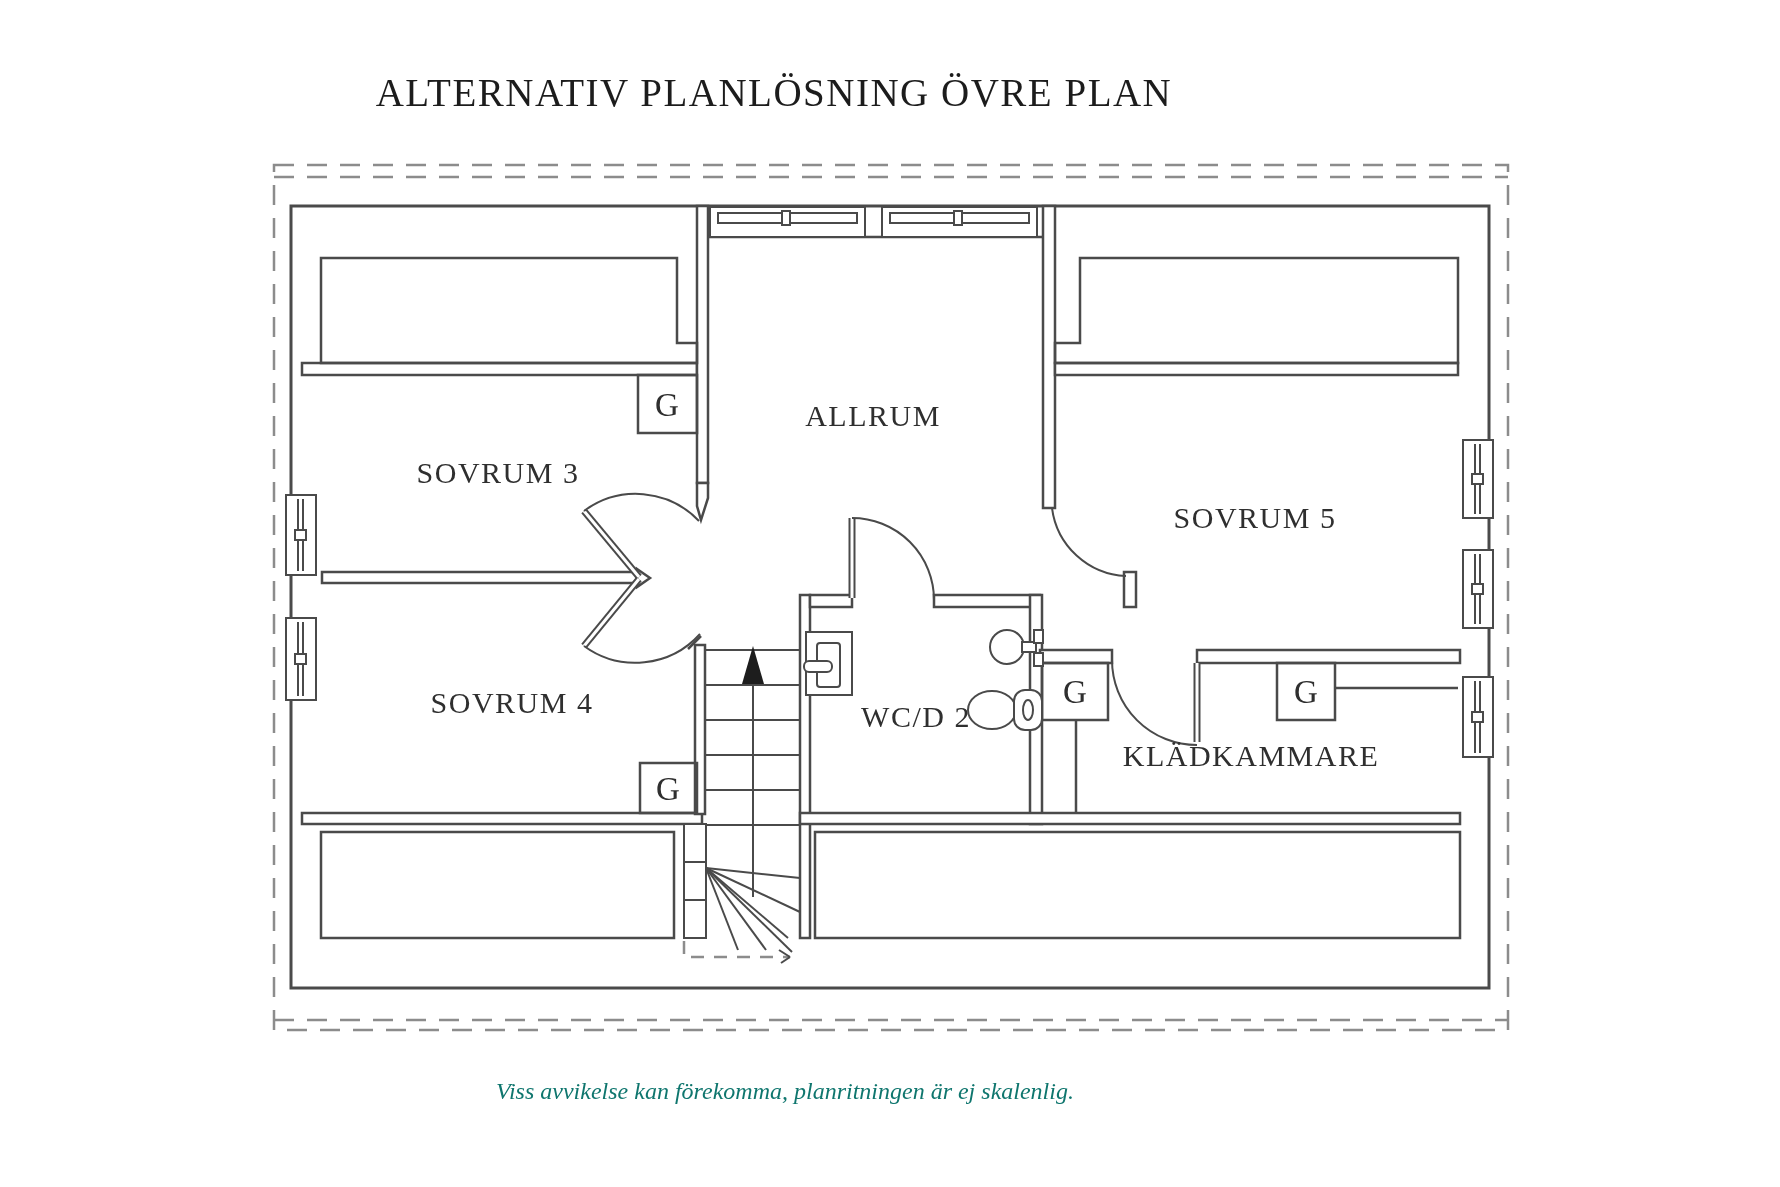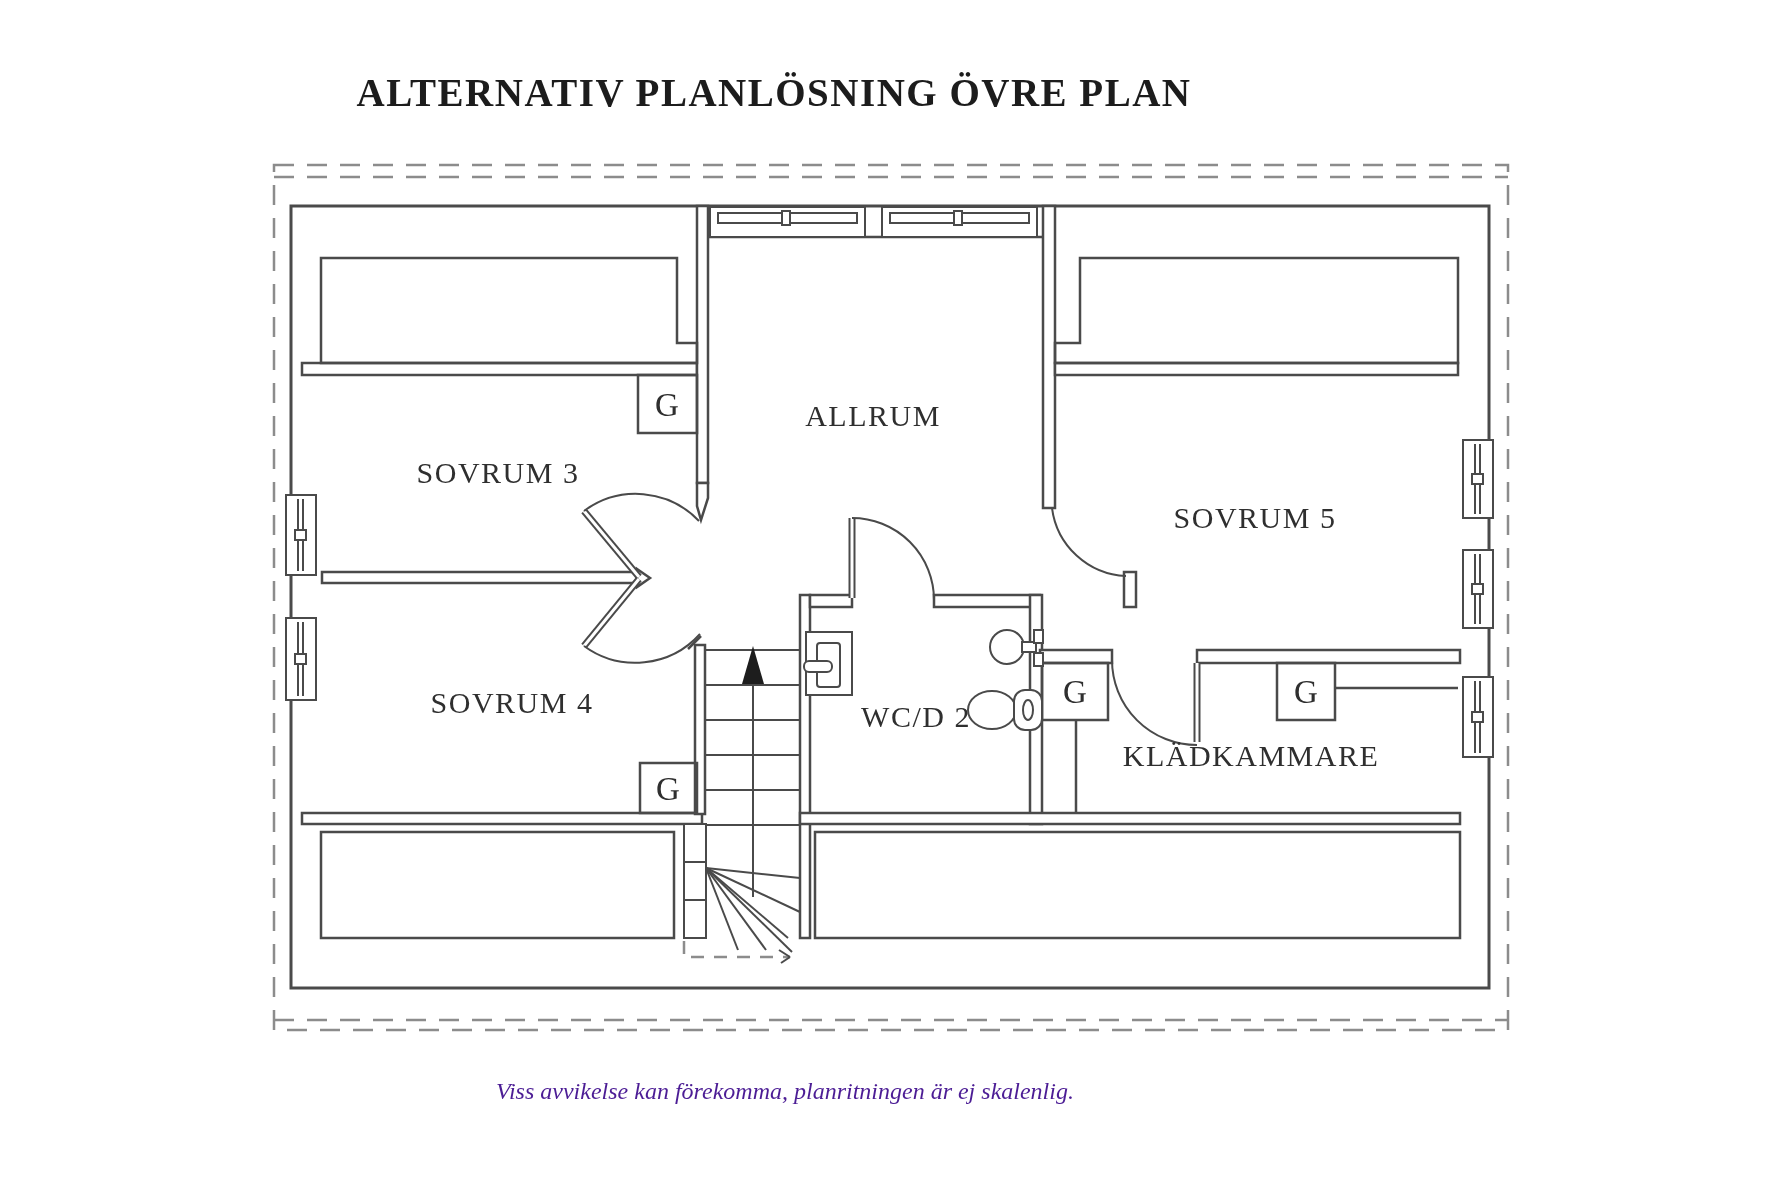--- a/index.html
+++ b/index.html
@@ -1,21 +1,21 @@
 <!DOCTYPE html>
 <html><head>
 <meta charset="utf-8">
 <style>
   html,body{margin:0;padding:0;background:#ffffff;}
   .page{position:relative;width:1780px;height:1187px;background:#ffffff;overflow:hidden;
         font-family:"Liberation Serif", serif;}
   .title{position:absolute;top:70px;left:0;width:1548px;text-align:center;
-         font-size:39px;font-weight:bold;letter-spacing:1.5px;color:#1c1c1c;white-space:nowrap;}
+         font-size:39px;font-weight:normal;letter-spacing:1.5px;color:#1c1c1c;white-space:nowrap;}
   .disclaimer{position:absolute;top:1078px;left:0;width:1570px;text-align:center;
-         font-size:24px;font-style:italic;color:#4c1d95;}
+         font-size:24px;font-style:italic;color:#0f766e;}
   svg{position:absolute;top:0;left:0;}
   svg .lbl{font-family:"Liberation Serif", serif;font-size:30px;letter-spacing:1.5px;fill:#2f2f2f;}
   svg .glbl{font-family:"Liberation Serif", serif;font-size:33px;fill:#2f2f2f;}
 </style>
 </head>
 <body>
 
 <div class="page">
 
   <div class="title">ALTERNATIV PLANLÖSNING ÖVRE PLAN</div>

